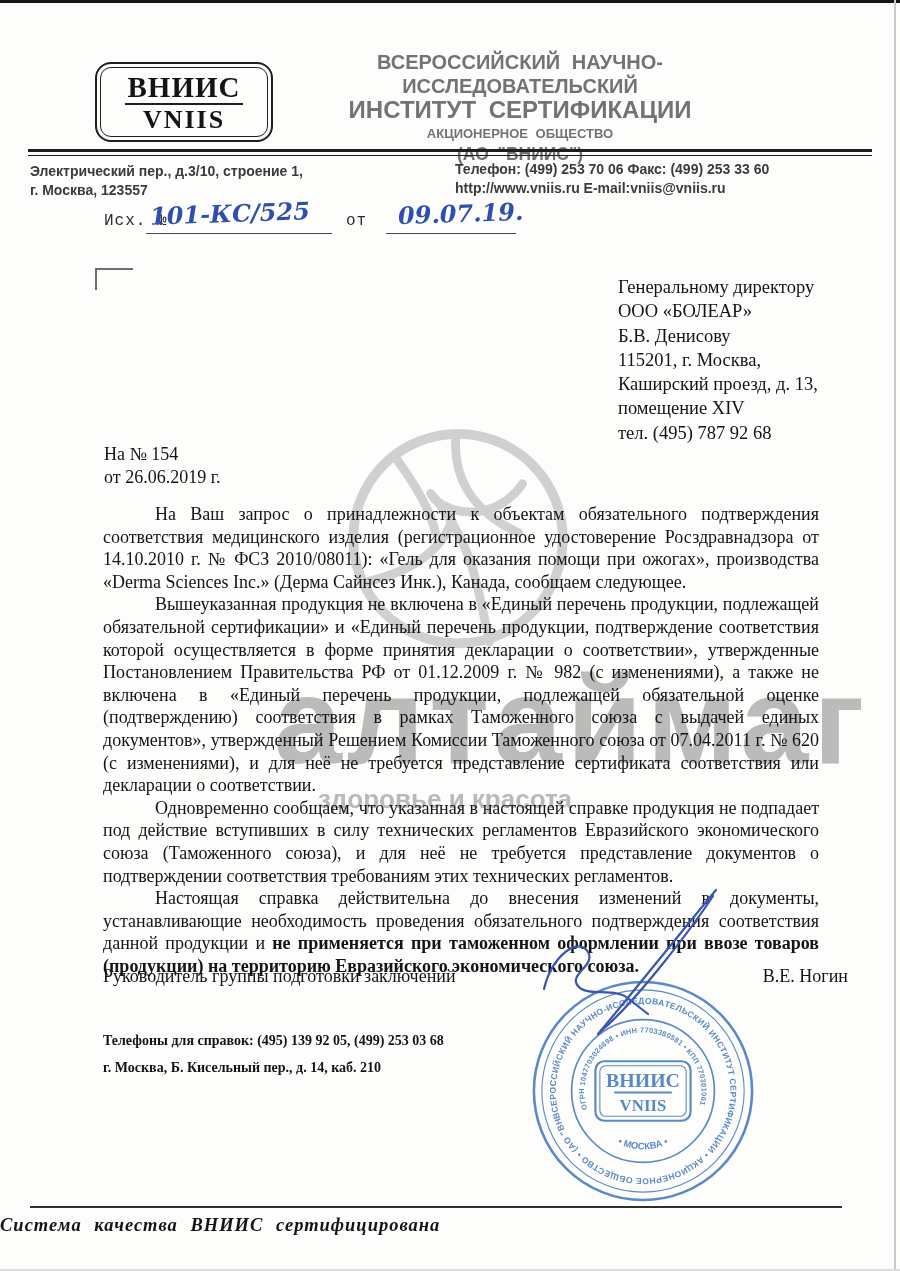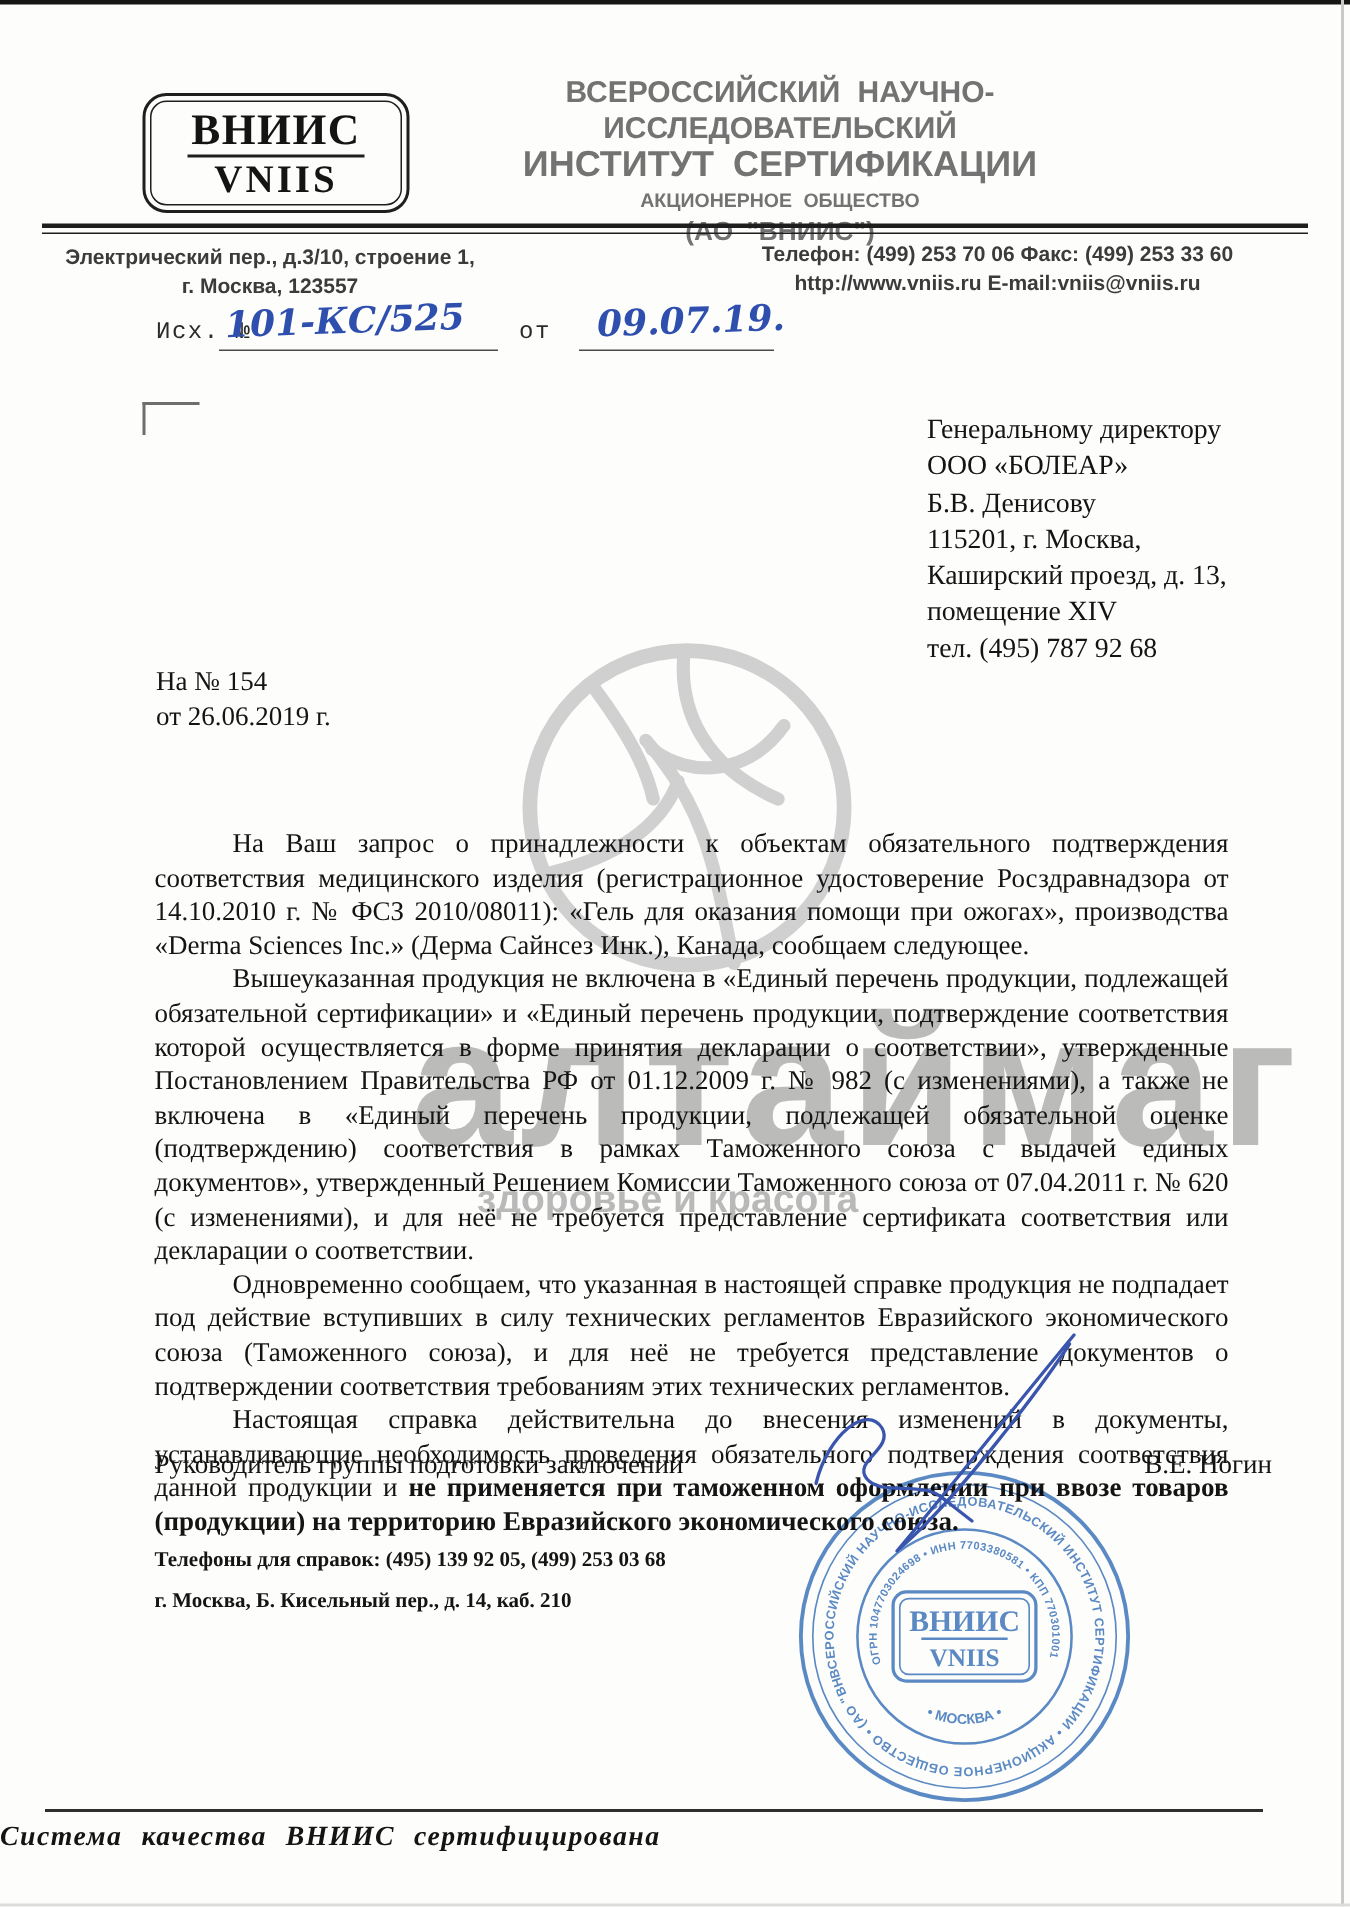--- a/index.html
+++ b/index.html
@@ -22,21 +22,21 @@
                 font-family:Liberation Sans, sans-serif;font-weight:bold;color:#737373;}
   .ht1{font-size:20px;line-height:24px;word-spacing:6px;}
   .ht2{font-size:24px;line-height:24px;word-spacing:6px;}
   .ht3{font-size:13px;line-height:15px;margin-top:4px;word-spacing:4px;text-align:center;}
   .ht4{font-size:17.5px;line-height:20px;margin-top:3px;word-spacing:4px;}
 
   .rule-double{position:absolute;left:28px;top:149px;width:844px;height:3px;
                border-top:3px solid #1e1e1e;border-bottom:1.5px solid #1e1e1e;z-index:2;}
 
   .addr{position:absolute;font-family:"Liberation Sans",sans-serif;font-weight:bold;font-size:14px;
-        color:#3b3b3b;line-height:19px;text-align:center;z-index:2;}
+        color:#3b3b3b;line-height:19px;z-index:2;}
   .addr-left{left:30px;top:162px;width:300px;}
   .addr-right{left:455px;top:160px;width:420px;}
 
   
   .mono{font-family:"Liberation Mono",monospace;font-size:16px;letter-spacing:1px;color:#2b2b2b;}
   .isx-label{position:absolute;left:104px;top:212px;z-index:2;}
   .ot-label{position:absolute;left:346px;top:212px;z-index:2;}
   .hand{position:absolute;font-family:"DejaVu Serif",serif;font-style:italic;font-weight:bold;
         color:#2f4fae;font-size:24px;transform:rotate(-2deg);z-index:3;}
   .isx-value{left:150px;top:199px;}
@@ -54,21 +54,21 @@
   
   .wm{position:absolute;z-index:1;}
   .wm-big{left:274px;top:656px;font-family:"Liberation Sans",sans-serif;font-weight:bold;
           font-size:122px;letter-spacing:5px;color:#ababab;opacity:.8;line-height:130px;}
   .wm-small{left:300px;top:784px;width:290px;text-align:center;font-family:"Liberation Sans",sans-serif;
             font-weight:bold;font-size:26px;color:#b2b2b2;opacity:.9;}
   .wm-circle{left:338px;top:423px;width:240px;height:235px;opacity:.75;}
 
   
   .body-text{position:absolute;left:103px;top:503px;width:716px;font-size:18px;line-height:22.6px;
-             text-align:justify;z-index:2;margin-top:48px;}
+             text-align:justify;z-index:2;}
   .body-text p{margin:0;text-indent:52px;}
 
   .sig-row{position:absolute;left:103px;top:966px;width:745px;display:flex;
            justify-content:space-between;font-size:18px;z-index:2;}
   .contact-block{position:absolute;left:103px;top:1027px;font-size:14px;font-weight:bold;
                  line-height:27px;z-index:2;}
 
   .stamp{position:absolute;left:524px;top:972px;width:238px;height:238px;z-index:3;
          mix-blend-mode:multiply;opacity:.92;}
   .sign-stroke{position:absolute;left:530px;top:874px;width:210px;height:175px;z-index:4;}

